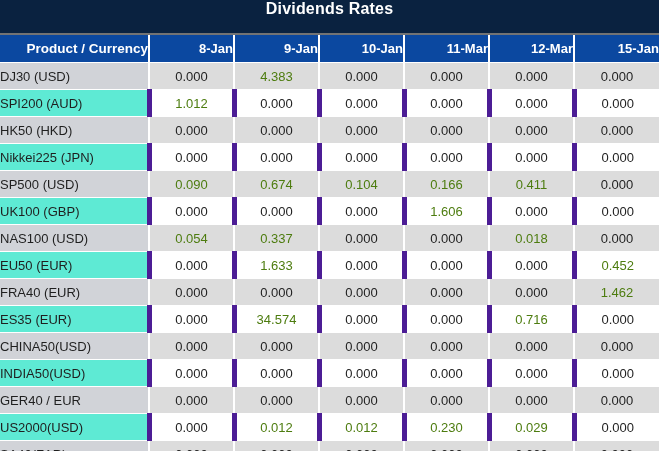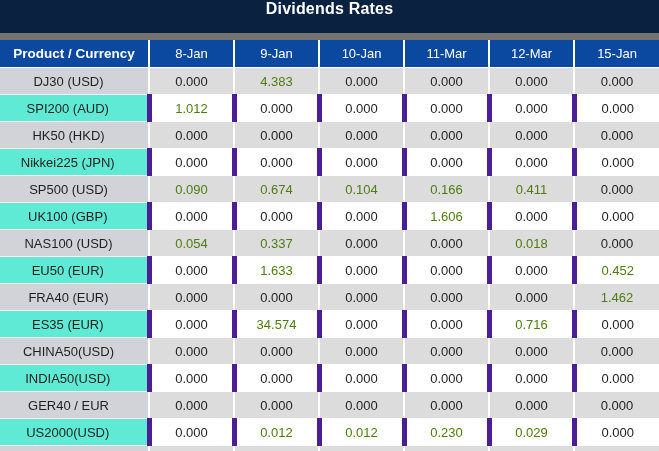--- a/index.html
+++ b/index.html
@@ -31,46 +31,46 @@
     width: 659px;
   }
   table.rates col.c-product { width: 149px; }
   table.rates col.c-date { width: 85px; }
 
   table.rates th {
     height: 27px;
     background: #0b48a0;
     color: #ffffff;
     font-size: 13px;
-    text-align: center;
+    text-align: right;
     vertical-align: middle;
-    border-top: 7px solid #737373;
+    border-top: 2px solid #737373;
     border-bottom: 1px solid #ffffff;
     padding: 0;
   }
   table.rates th.product-th {
     font-weight: bold;
     font-size: 13.5px;
   }
   table.rates th.date-th {
-    font-weight: normal;
+    font-weight: bold;
     border-left: 2px solid #ffffff;
   }
 
   table.rates td {
     height: 26px;
     font-size: 13px;
     color: #1f1f1f;
     text-align: center;
     vertical-align: middle;
     padding: 0;
     border-top: 1px solid #ffffff;
   }
   table.rates td.product {
-    text-align: center;
+    text-align: left;
     padding-right: 11px;
   }
   tr.odd td.product { background: #d1d3d8; }
   tr.odd td.val { background: #dcdcdc; border-left: 2px solid #ffffff; }
   tr.even td.product { background: #5eead4; }
   tr.even td.val { background: #ffffff; border-left: 5px solid #4c1d95; }
   td.val.red { color: #4d7c0f; }
 </style>
 </head>
 <body>

